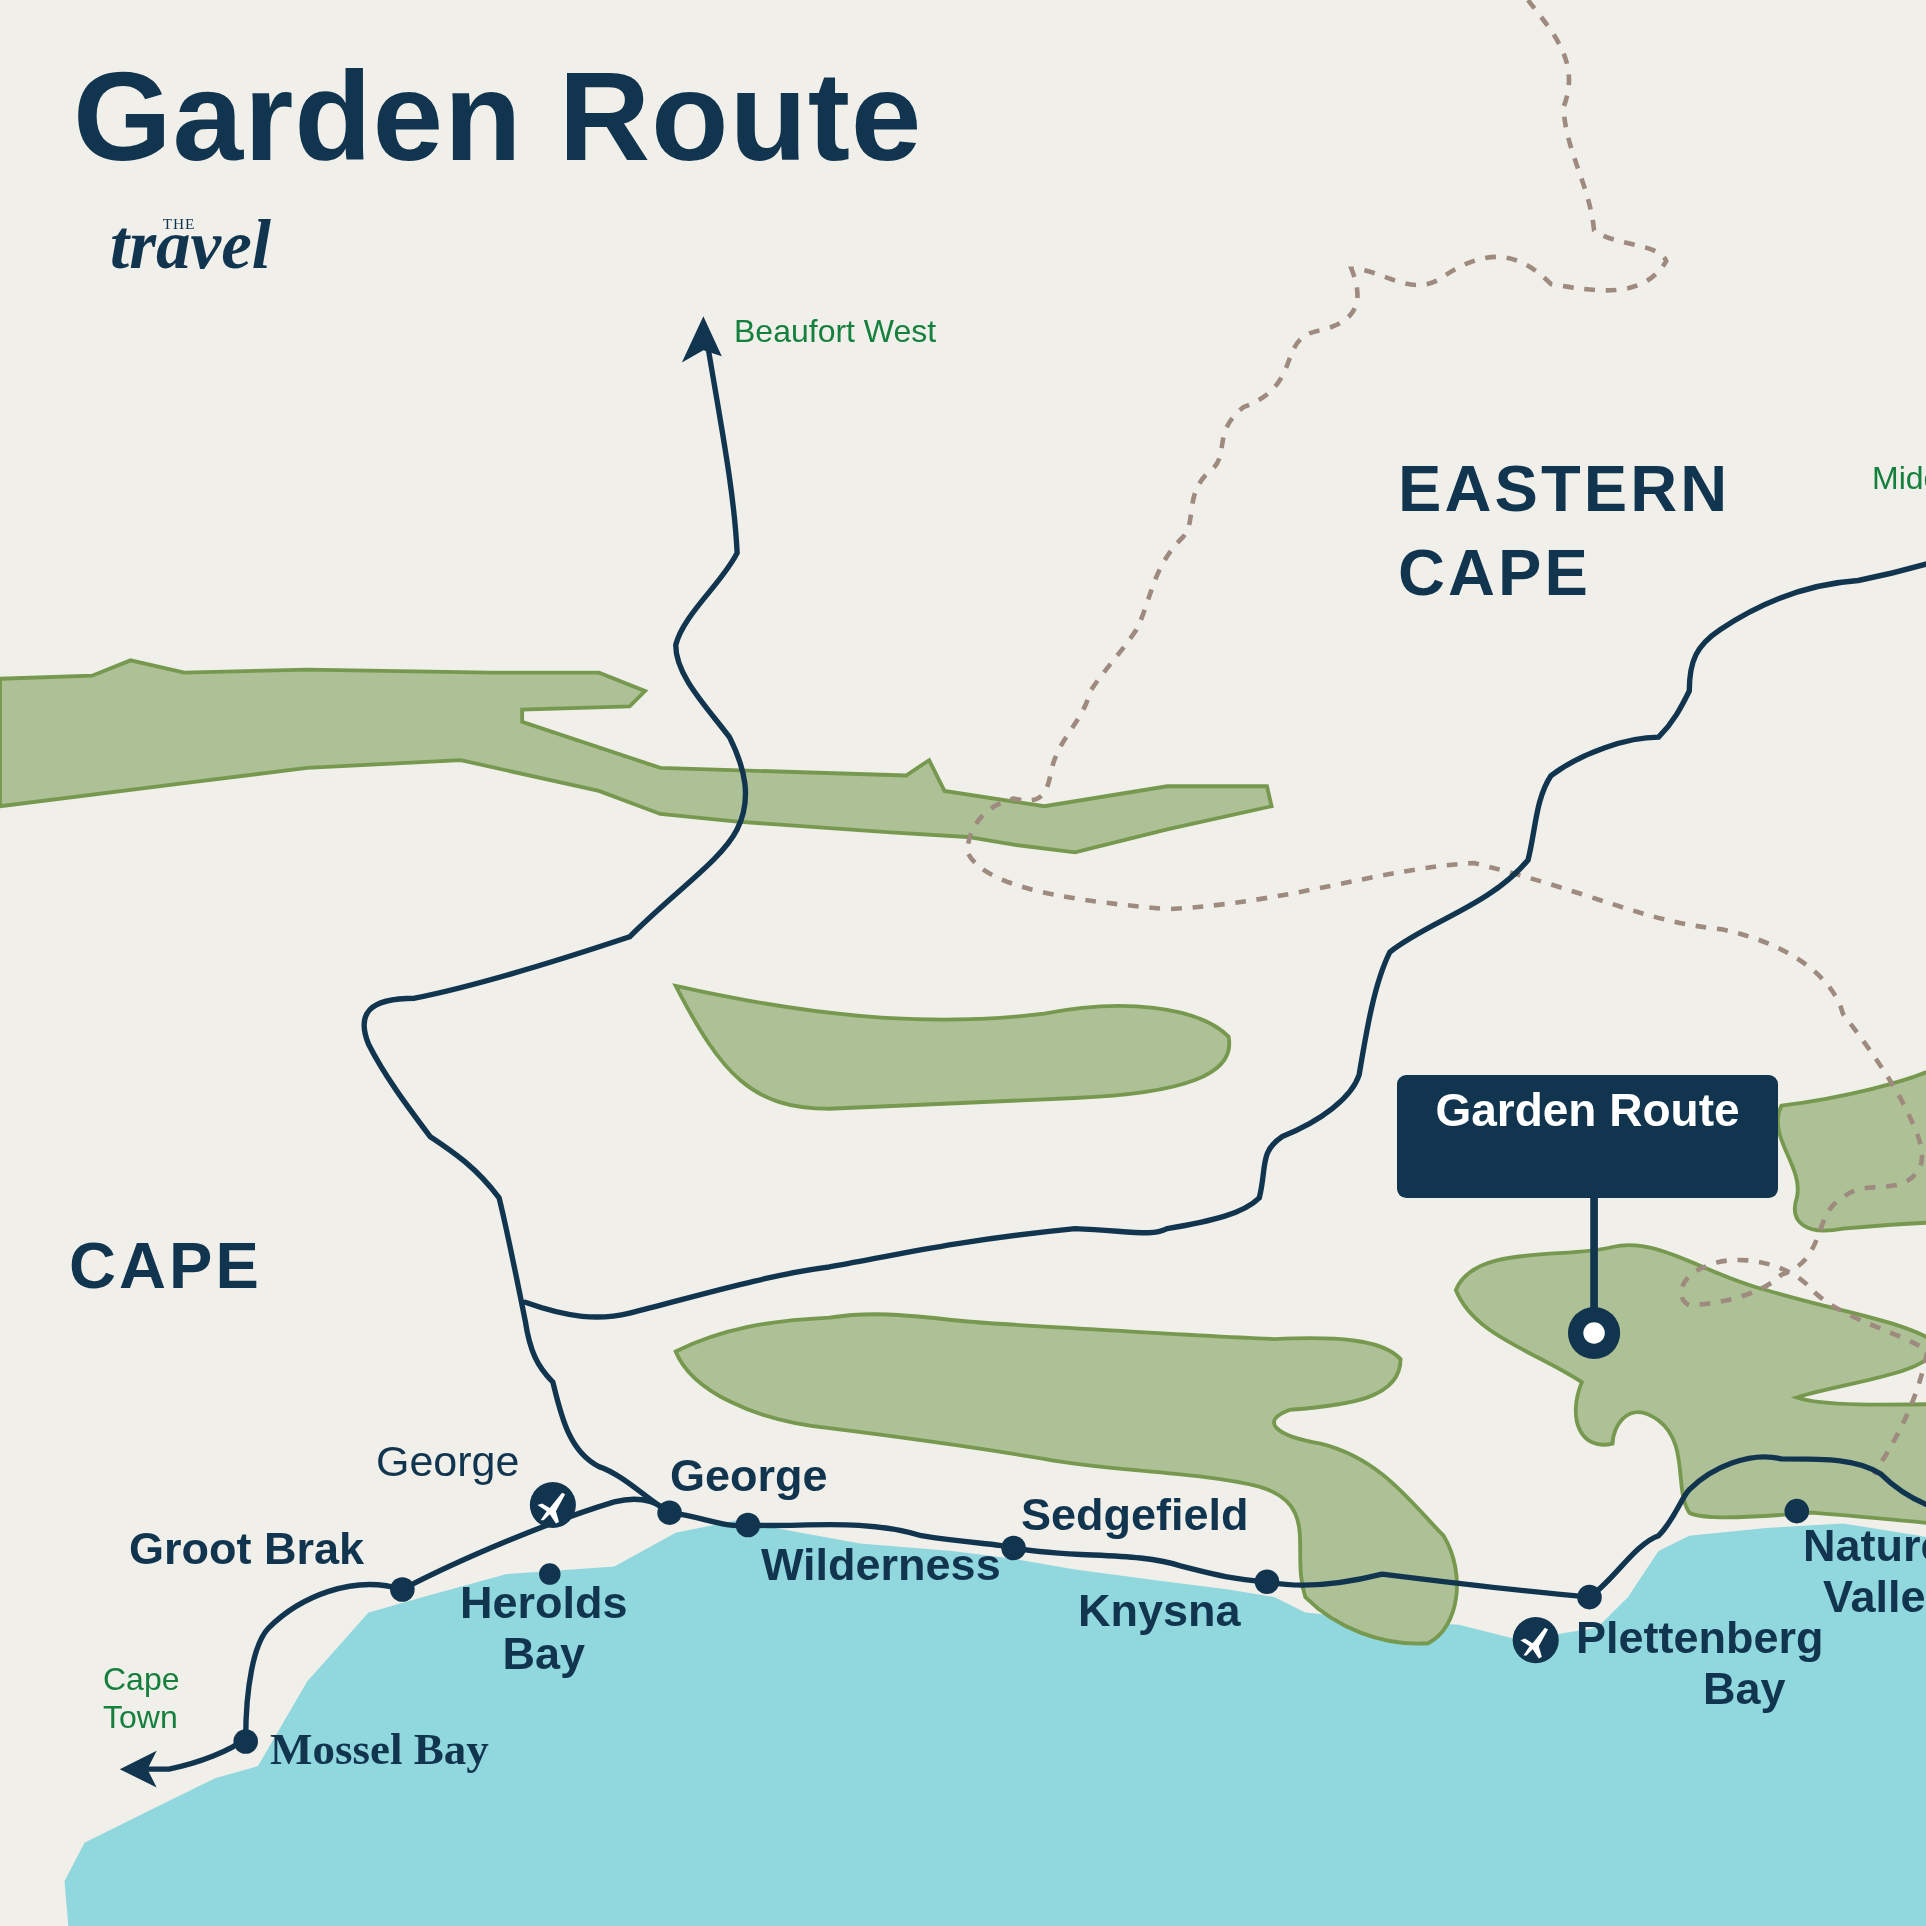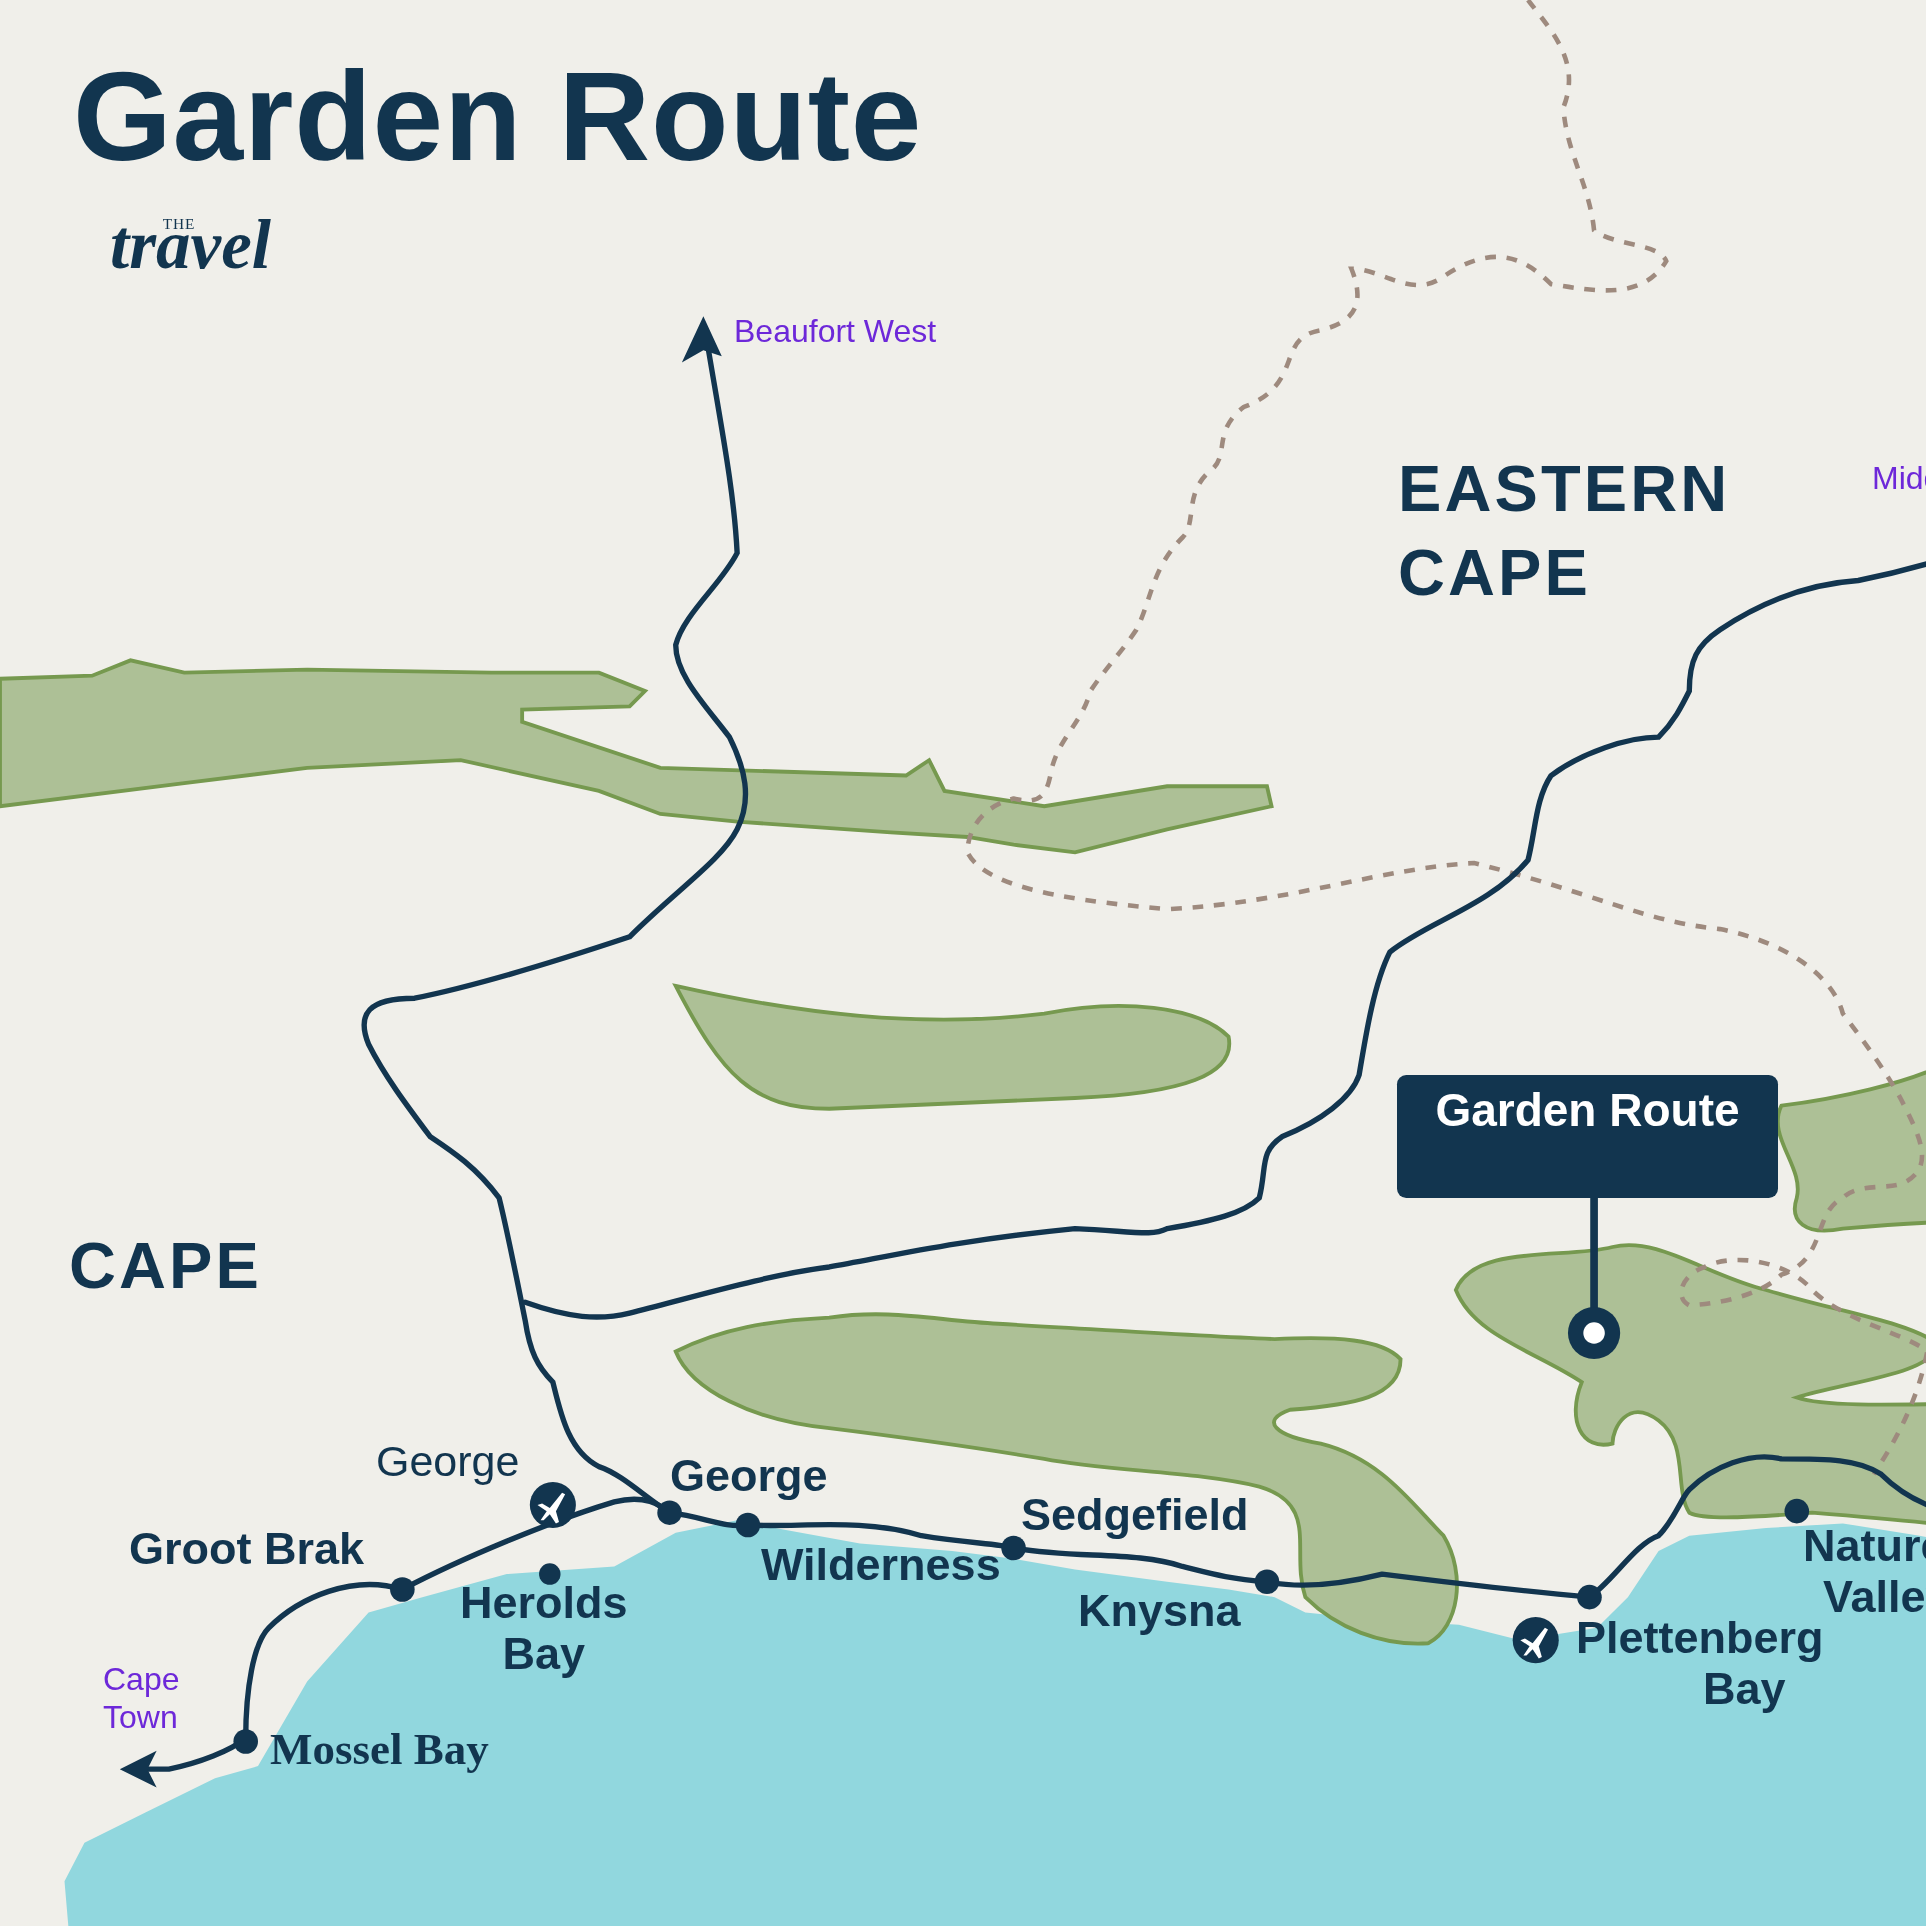--- a/index.html
+++ b/index.html
@@ -7,21 +7,21 @@
   #map svg.base{position:absolute;left:0;top:0;width:2408px;height:2408px;}
   .lbl{position:absolute;font-family:"Liberation Sans",sans-serif;color:#12354f;white-space:nowrap;line-height:1.05;}
   .title{font-weight:700;font-size:127px;left:73px;top:50px;letter-spacing:0.8px;}
   .logo{left:87px;top:216px;font-family:"Liberation Serif",serif;color:#12354f;}
   .logo .the{font-size:15.4px;letter-spacing:0.8px;display:block;text-align:center;}
   .logo .travel{font-style:italic;font-weight:700;font-size:69px;display:block;margin-top:-23px;margin-left:23px;}
   .logo .whisperer{font-size:65px;display:block;margin-top:-27px;margin-left:21px;letter-spacing:-0.8px;}
   .prov{font-weight:700;font-size:65px;letter-spacing:3.1px;text-align:left;}
   .town{font-weight:700;font-size:45px;}
   .town-sm{font-size:43px;}
-  .dest{font-size:32px;color:#6d28d9;}
+  .dest{font-size:32px;color:#15803d;}
   .poi-box{position:absolute;background:#12354f;color:#fff;border-radius:9.2px;font-family:"Liberation Sans",sans-serif;font-weight:700;font-size:46px;text-align:center;line-height:1.08;padding:10.8px 17px;box-sizing:border-box;}
 </style>
 </head>
 <body>
 
 <div id="map">
   <svg class="base" viewBox="0 0 1568 1568" xmlns="http://www.w3.org/2000/svg">
 
     <path fill="#91d7de" d="M0,1305 L20,1290 L45,1260 L42,1225 L55,1200 L95,1180 L140,1158 L168,1150 L200,1095 L240,1050 L275,1040 L330,1025 L400,1020 L440,998 L480,990 L510,996 L560,1005 L620,1010 L660,1015 L700,1022 L760,1030 L800,1035 L830,1040 L850,1050 L900,1055 L950,1058 L990,1068 L1040,1060 L1060,1040 L1080,1010 L1100,1000 L1150,995 L1200,992 L1250,1000 L1300,1010 L1360,1020 L1420,1030 L1480,1040 L1568,1050 L1568,1568 L0,1568 Z"></path>
 

